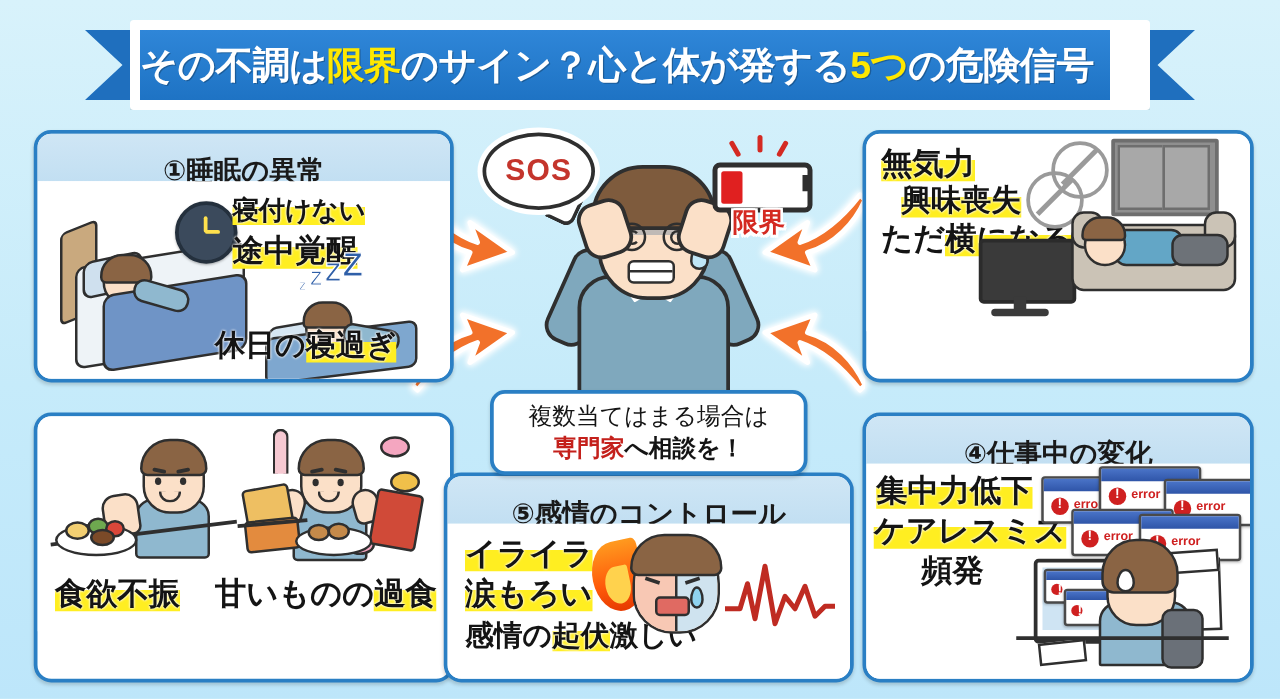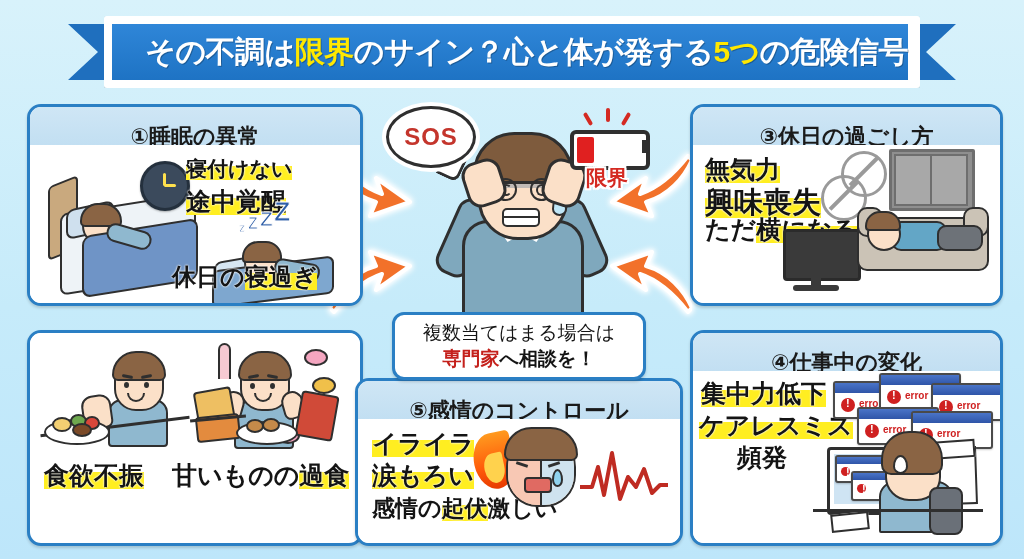--- a/index.html
+++ b/index.html
@@ -17,21 +17,21 @@
   .ribbon-left,.ribbon-right{position:absolute;top:8px;width:52px;height:56px;
     background:#1f6fbe;filter:drop-shadow(0 2px 2px rgba(0,0,0,.22));}
   .ribbon-left{left:0;clip-path:polygon(0 0,44px 0,100% 50%,44px 100%,0 100%,30px 50%);}
   .ribbon-right{right:0;clip-path:polygon(100% 0,8px 0,0 50%,8px 100%,100% 100%,22px 50%);}
   .banner-plate{position:absolute;left:36px;top:0;width:816px;height:72px;
     background:#ffffff;border-radius:3px;
     filter:drop-shadow(0 3px 3px rgba(0,0,0,.20));
     clip-path:polygon(0 0,100% 0,100% 100%,0 100%);}
   .banner-inner{position:absolute;left:44px;top:8px;width:776px;height:56px;
     background:linear-gradient(180deg,#2f86d8 0%, #1e73c4 100%);
-    display:flex;align-items:center;justify-content:flex-end;padding-left:20px;}
+    display:flex;align-items:center;justify-content:flex-start;}
   .banner-text{font-size:30px;font-weight:bold;color:#ffffff;letter-spacing:-.5px;
     white-space:nowrap;text-shadow:1px 1px 0 rgba(0,0,0,.25);}
   .banner-text .hl{color:#ffe800;}
 
   
   .panel{position:absolute;background:#ffffff;border:3px solid #2a7fc4;
     border-radius:14px;box-shadow:0 2px 3px rgba(0,0,0,.16);overflow:hidden;}
   .panel-head{height:38px;background:linear-gradient(180deg,#cfe6f5 0%, #c2dff2 100%);
     display:flex;align-items:center;justify-content:center;}
   .panel-title{font-size:22px;font-weight:bold;color:#1a1a1a;white-space:nowrap;margin-top:21px;}
@@ -394,28 +394,25 @@
       <div class="line" style="position:absolute;left:142px;top:128px;font-size:25px;">
         <span>甘いものの</span><span class="mark">過食</span>
       </div>
       <div class="line" style="position:absolute;left:14px;top:128px;font-size:25px;">
         <span class="mark">食欲不振</span>
       </div>
     </div>
   </div>
 
   <div class="panel" id="p3">
-    <div class="panel-head">
-      <div class="panel-title">③休日の過ごし方</div>
-    </div>
     <div class="panel-body">
       <div class="line" style="position:absolute;left:12px;top:10px;font-size:25px;">
         <span class="mark">無気力</span>
       </div>
-      <div class="line" style="position:absolute;left:12px;top:40px;font-size:29px;">
+      <div class="line" style="position:absolute;left:28px;top:40px;font-size:24px;">
         <span class="mark">興味喪失</span>
       </div>
       <div class="line" style="position:absolute;left:12px;top:70px;font-size:25px;">
         <span>ただ</span><span class="mark">横になる</span>
       </div>
 
       <div class="noicon" style="left:148px;top:6px;width:40px;height:40px;">
           <span class="slash"></span>
         </div>
       <div class="noicon" style="left:128px;top:30px;width:40px;height:40px;">

